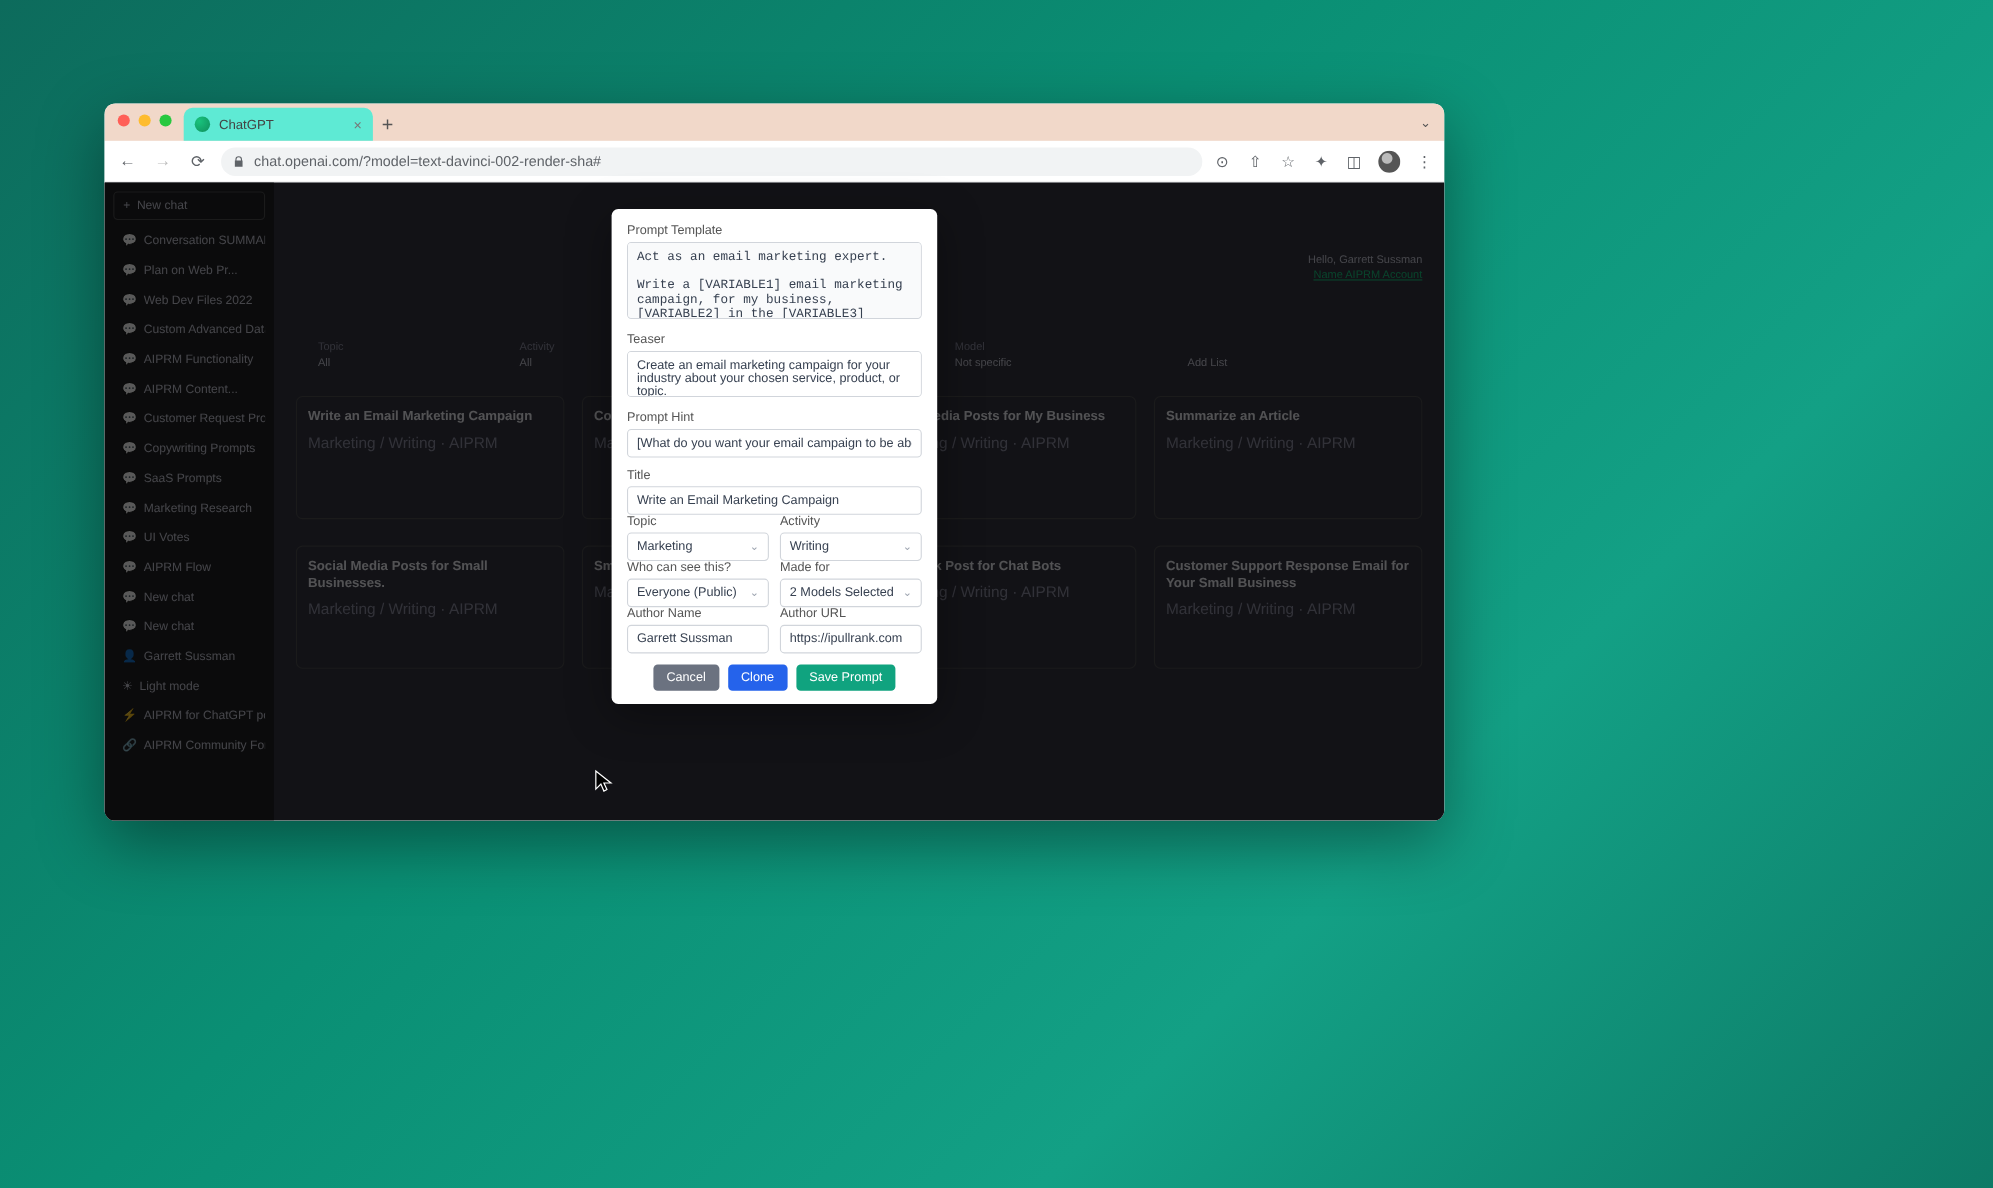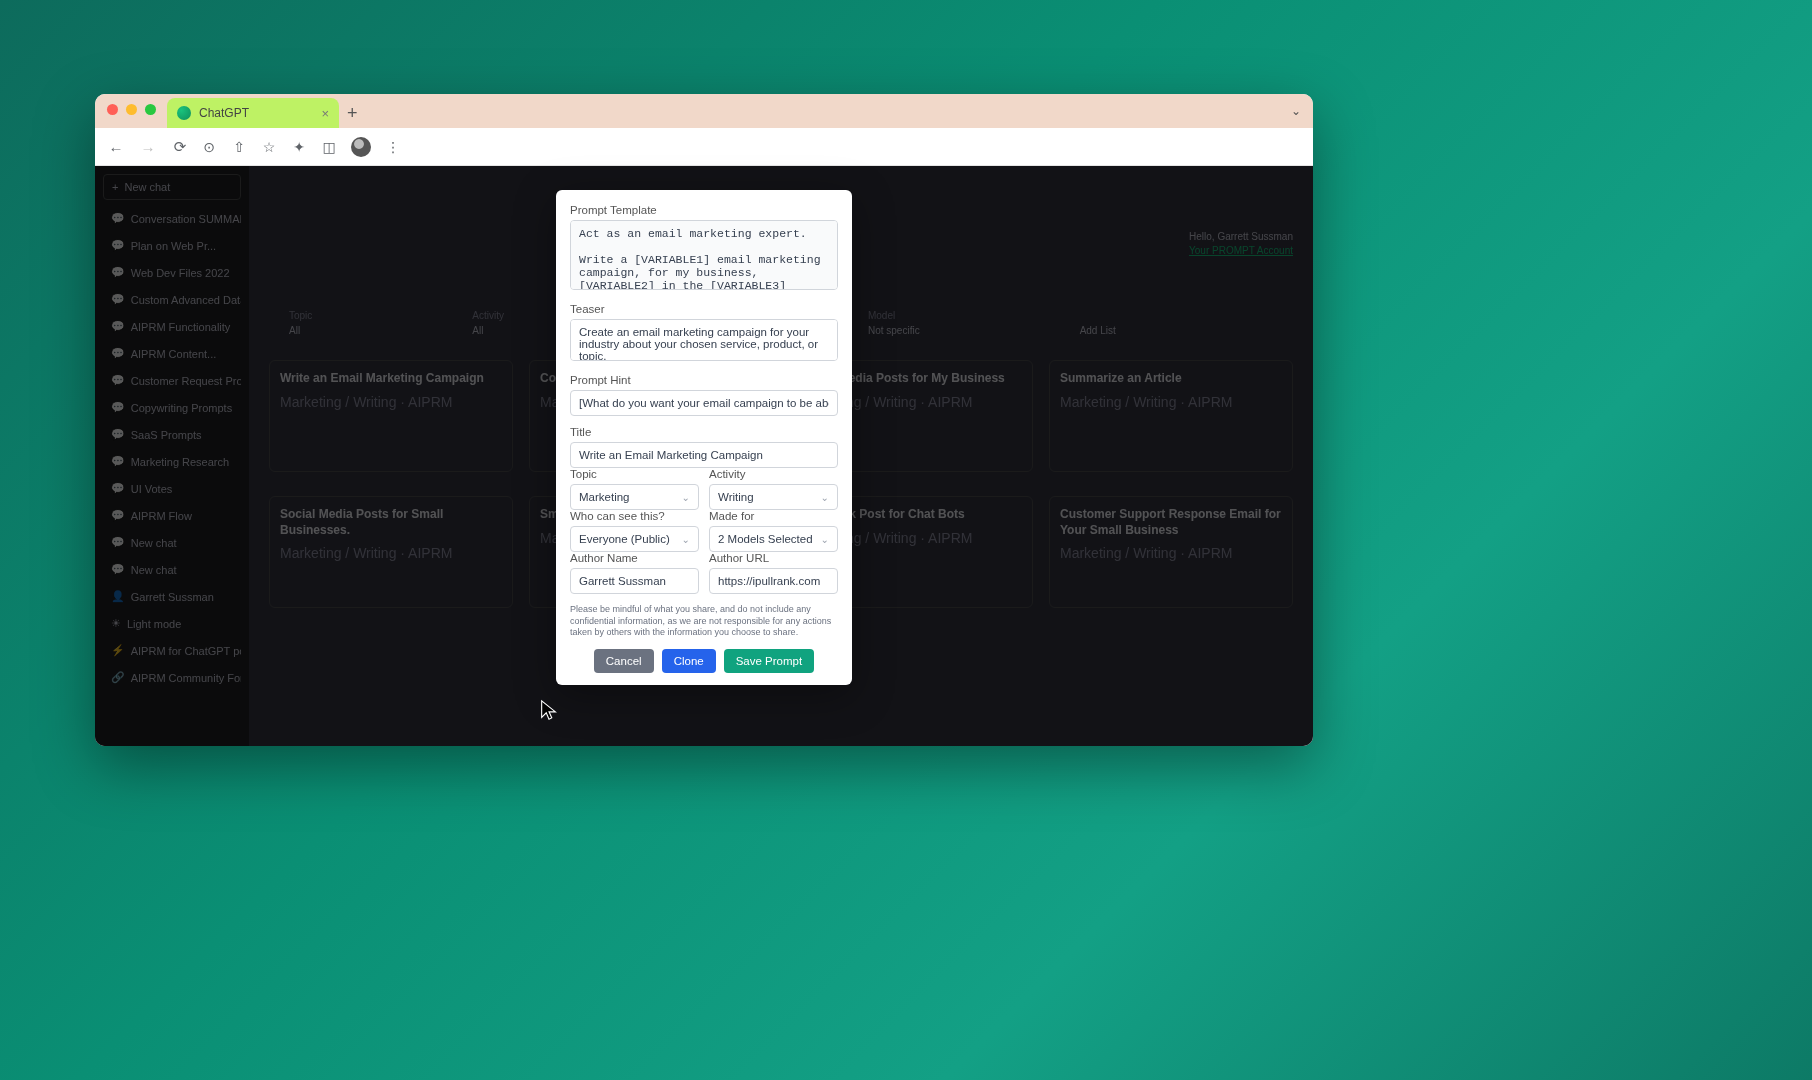--- a/index.html
+++ b/index.html
@@ -27,21 +27,21 @@
     position: relative;
   }
   .win-lights { position: absolute; left: 12px; top: 10px; display: flex; gap: 8px; }
   .light { width: 11px; height: 11px; border-radius: 50%; }
   .light.red { background: #ff5f57; }
   .light.yellow { background: #febc2e; }
   .light.green { background: #28c840; }
   .tab {
     margin-left: 64px;
     height: 30px;
-    background: #bef264;
+    background: #5eead4;
     border-radius: 8px 8px 0 0;
     display: flex;
     align-items: center;
     padding: 0 10px;
     gap: 8px;
     width: 172px;
     font-size: 12px;
     color: #444;
     position: relative;
   }
@@ -226,20 +226,26 @@
       <span class="close">×</span>
     </div>
     <div class="new-tab">+</div>
     <div class="menu-caret">⌄</div>
   </div>
 
   <div class="addr-bar">
     <div class="nav-btn">←</div>
     <div class="nav-btn disabled">→</div>
     <div class="nav-btn">⟳</div>
+    <div class="omnibox">
+      <svg class="lock" viewBox="0 0 24 24" fill="#5f6368">
+          <path d="M6 10V8a6 6 0 1 1 12 0v2h1v11H5V10h1zm2 0h8V8a4 4 0 1 0-8 0v2z"></path>
+        </svg>
+      <span>chat.openai.com/?model=text-davinci-002-render-sha#</span>
+    </div>
     <div class="addr-icons">
       <div class="ic">⊙</div>
       <div class="ic">⇧</div>
       <div class="ic">☆</div>
       <div class="ic">✦</div>
       <div class="ic">◫</div>
       <div class="avatar"></div>
       <div class="ic">⋮</div>
     </div>
   </div>
@@ -321,21 +327,21 @@
               <span>AIPRM for ChatGPT powered</span>
             </div>
           <div class="sb-item">
               <span>🔗</span>
               <span>AIPRM Community Forum</span>
             </div>
         </div>
         <div class="main-pane">
           <div class="user-info">
             <div>Hello, Garrett Sussman</div>
-            <div class="link">Your PROMPT Account</div>
+            <div class="link">Name AIPRM Account</div>
           </div>
           <div class="filters">
             <div class="col">
                 <span class="lbl">Topic</span>
                 <span>All</span>
               </div>
             <div class="col">
                 <span class="lbl">Activity</span>
                 <span>All</span>
               </div>
@@ -447,21 +453,20 @@
         <div>
           <div class="section-label">Author Name</div>
           <input type="text" value="Garrett Sussman" style="">
         </div>
         <div>
           <div class="section-label">Author URL</div>
           <input type="text" value="https://ipullrank.com" style="">
         </div>
       </div>
 
-      <div class="fineprint">Please be mindful of what you share, and do not include any confidential information, as we are not responsible for any actions taken by others with the information you choose to share.</div>
 
       <div class="actions">
         <button class="btn cancel">Cancel</button>
         <button class="btn clone">Clone</button>
         <button class="btn save">Save Prompt</button>
       </div>
     </div>
 
   </div>
 </div>

